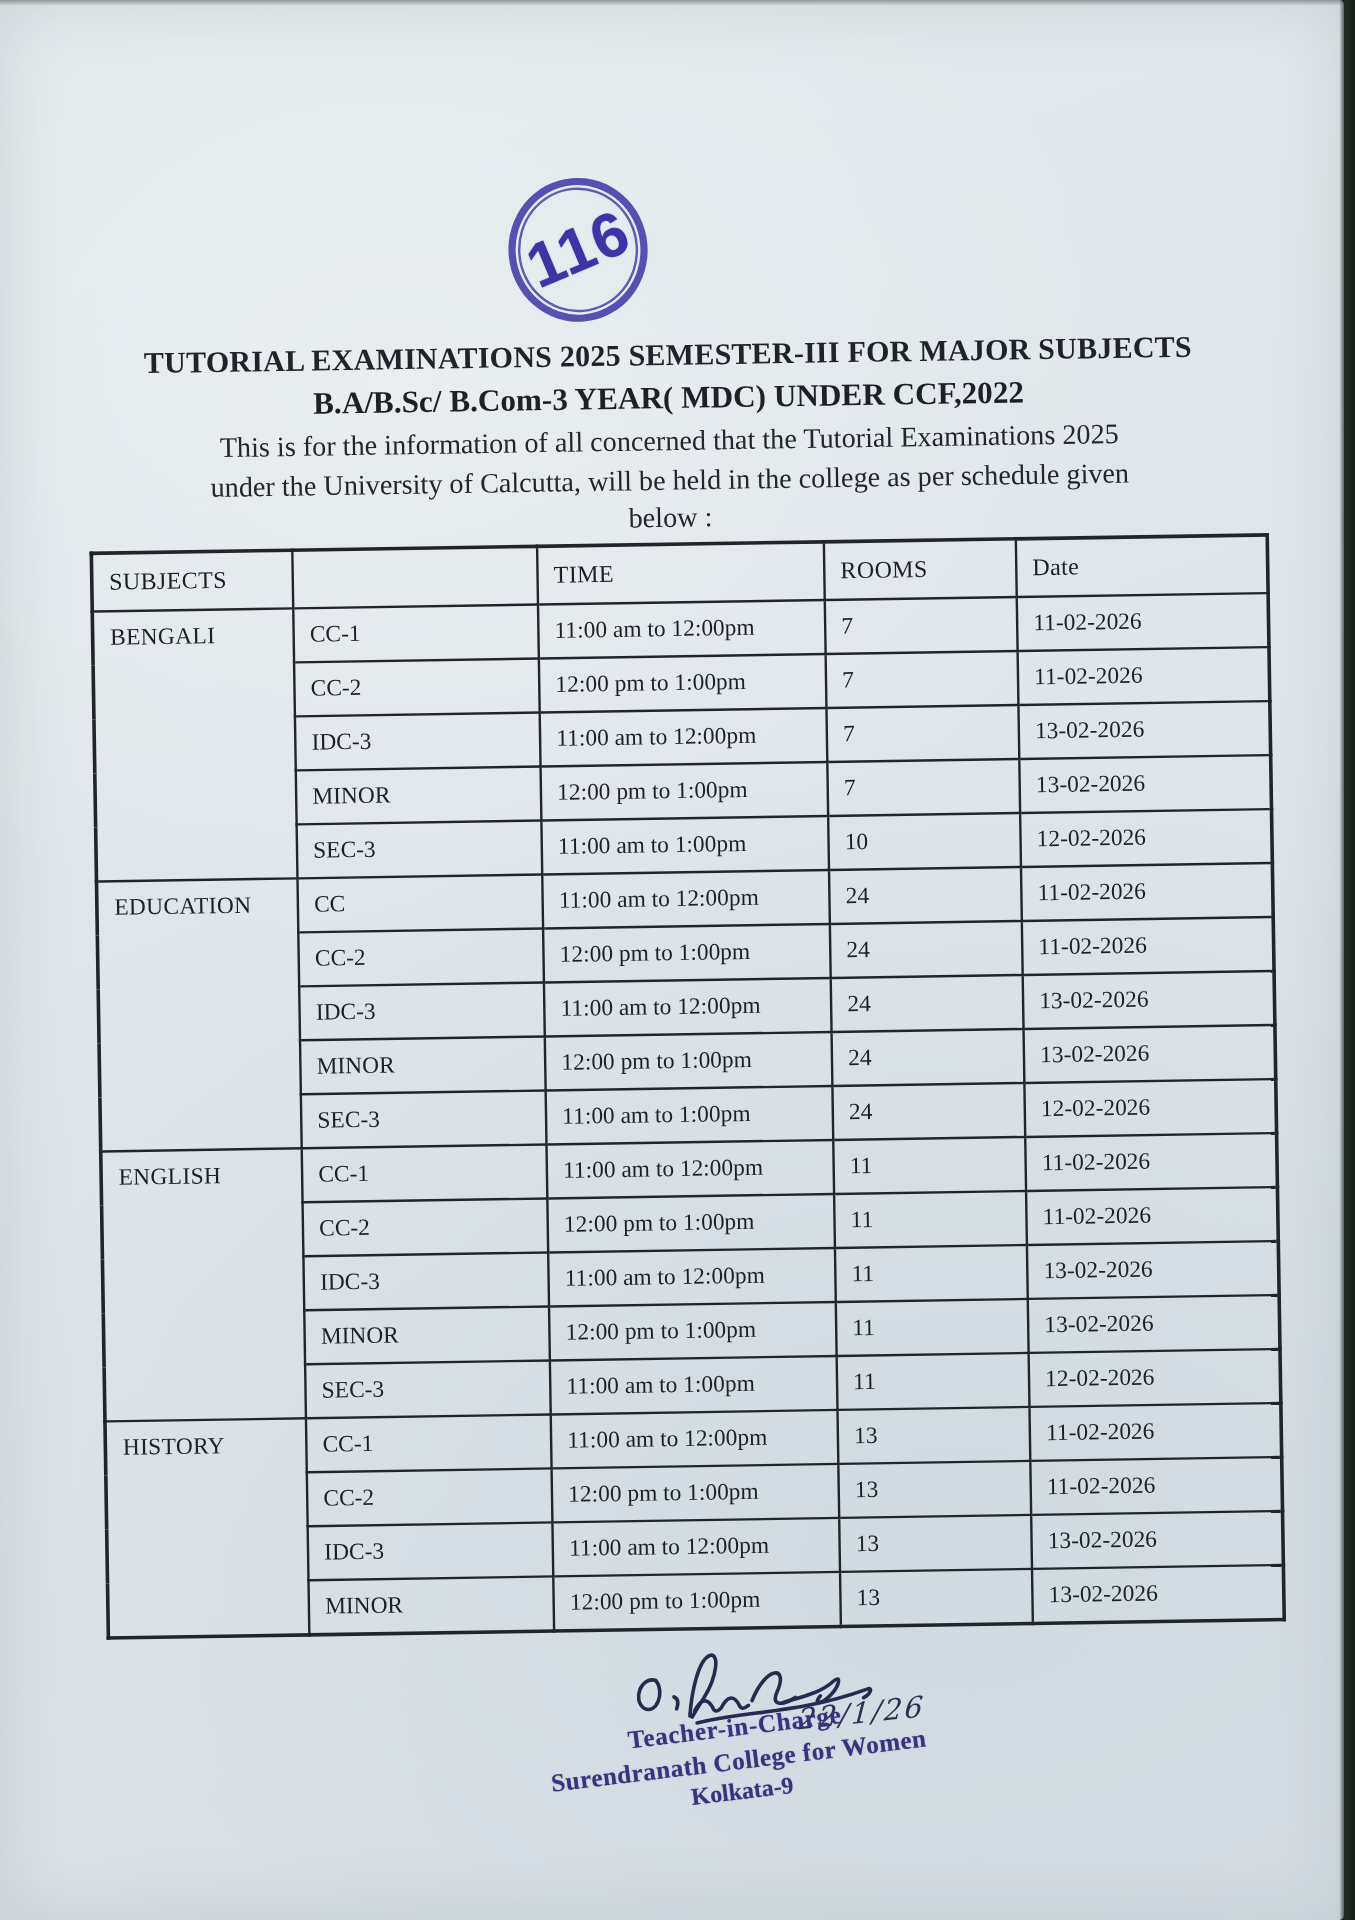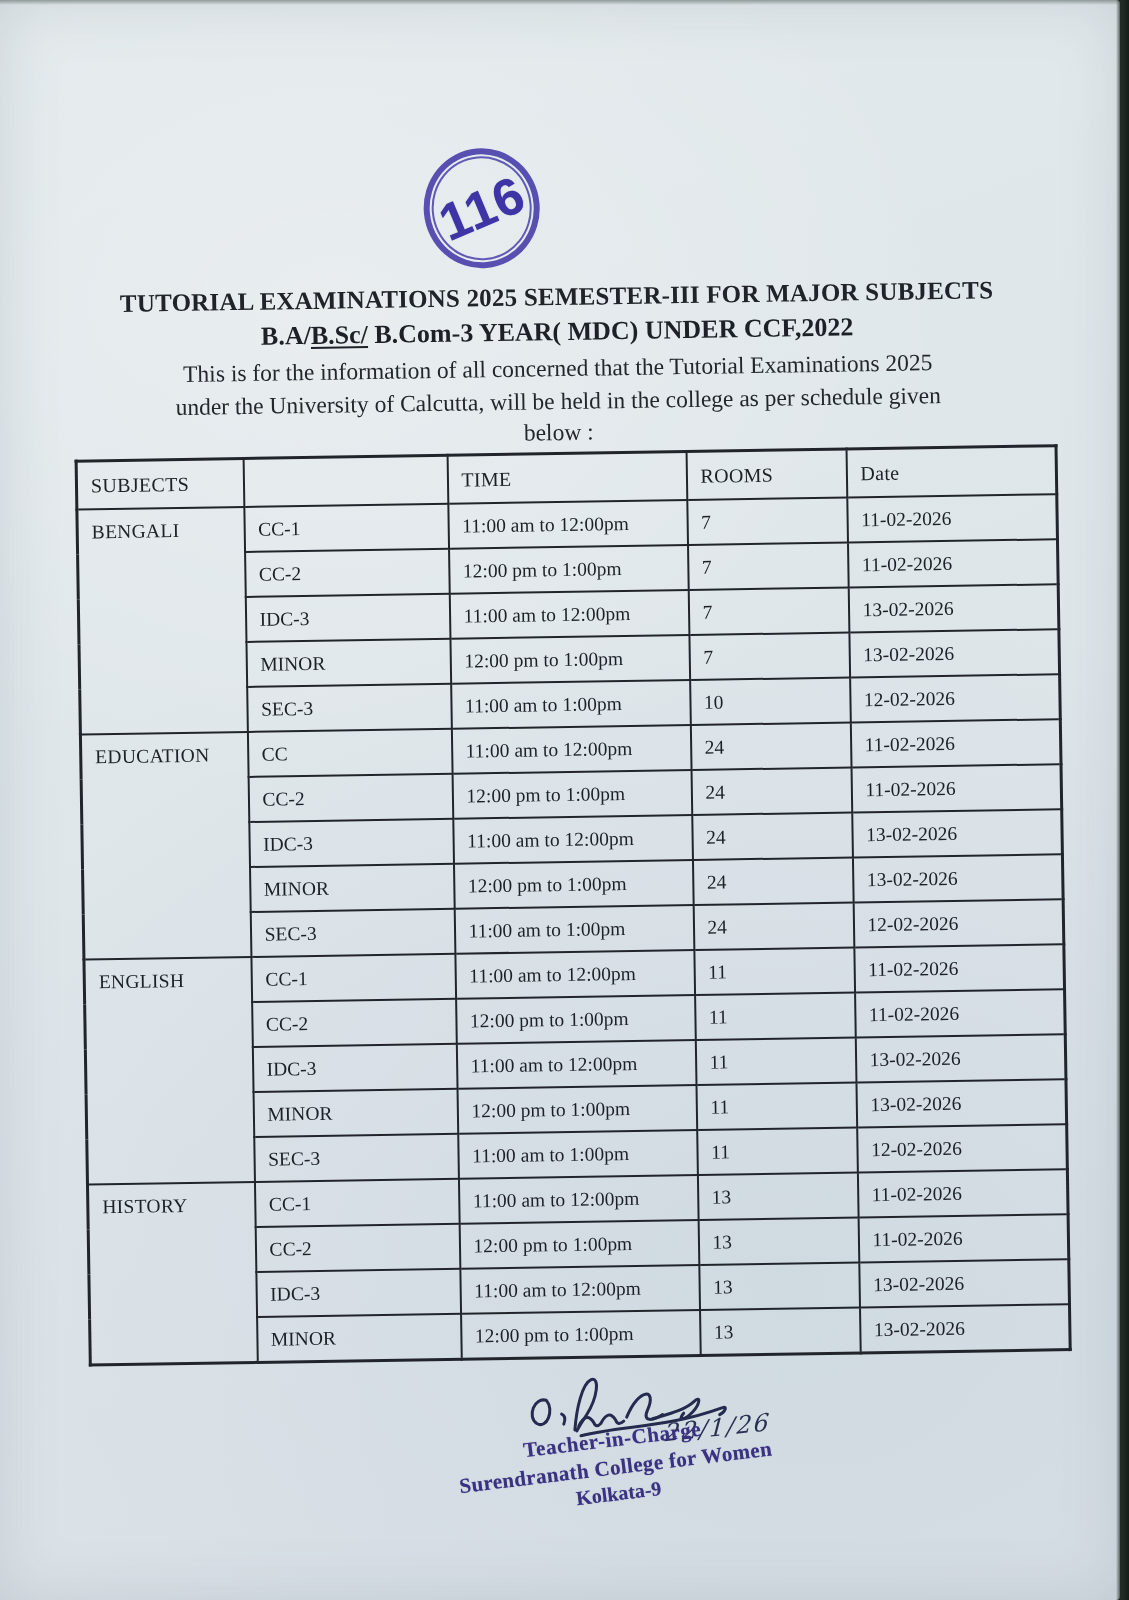--- a/index.html
+++ b/index.html
@@ -59,21 +59,21 @@
   .title-block{position:absolute;left:0;top:0;width:1129px;text-align:center;}
   .title-line1{
     position:absolute;left:0;right:0;top:283px;
     font-size:25px;font-weight:600;letter-spacing:0.2px;
     color:#20242a;
   }
   .title-line2{
     position:absolute;left:0;right:0;top:317px;
     font-size:26px;font-weight:700;color:#1d2127;
   }
-  .title-line2 .u{text-decoration:underline;text-underline-offset:3px;}
+  .title-line2 .u{text-underline-offset:3px;}
   .intro-1{position:absolute;left:0;right:0;top:355px;font-size:23.5px;color:#23272d;}
   .intro-2{position:absolute;left:0;right:0;top:388px;font-size:23.5px;color:#23272d;}
   .intro-3{position:absolute;left:0;right:0;top:419px;font-size:23.5px;color:#23272d;}
   
   table.schedule{
     position:absolute;left:80px;top:452px;
     border-collapse:collapse;
     table-layout:fixed;
     width:980px;
     background:transparent;

